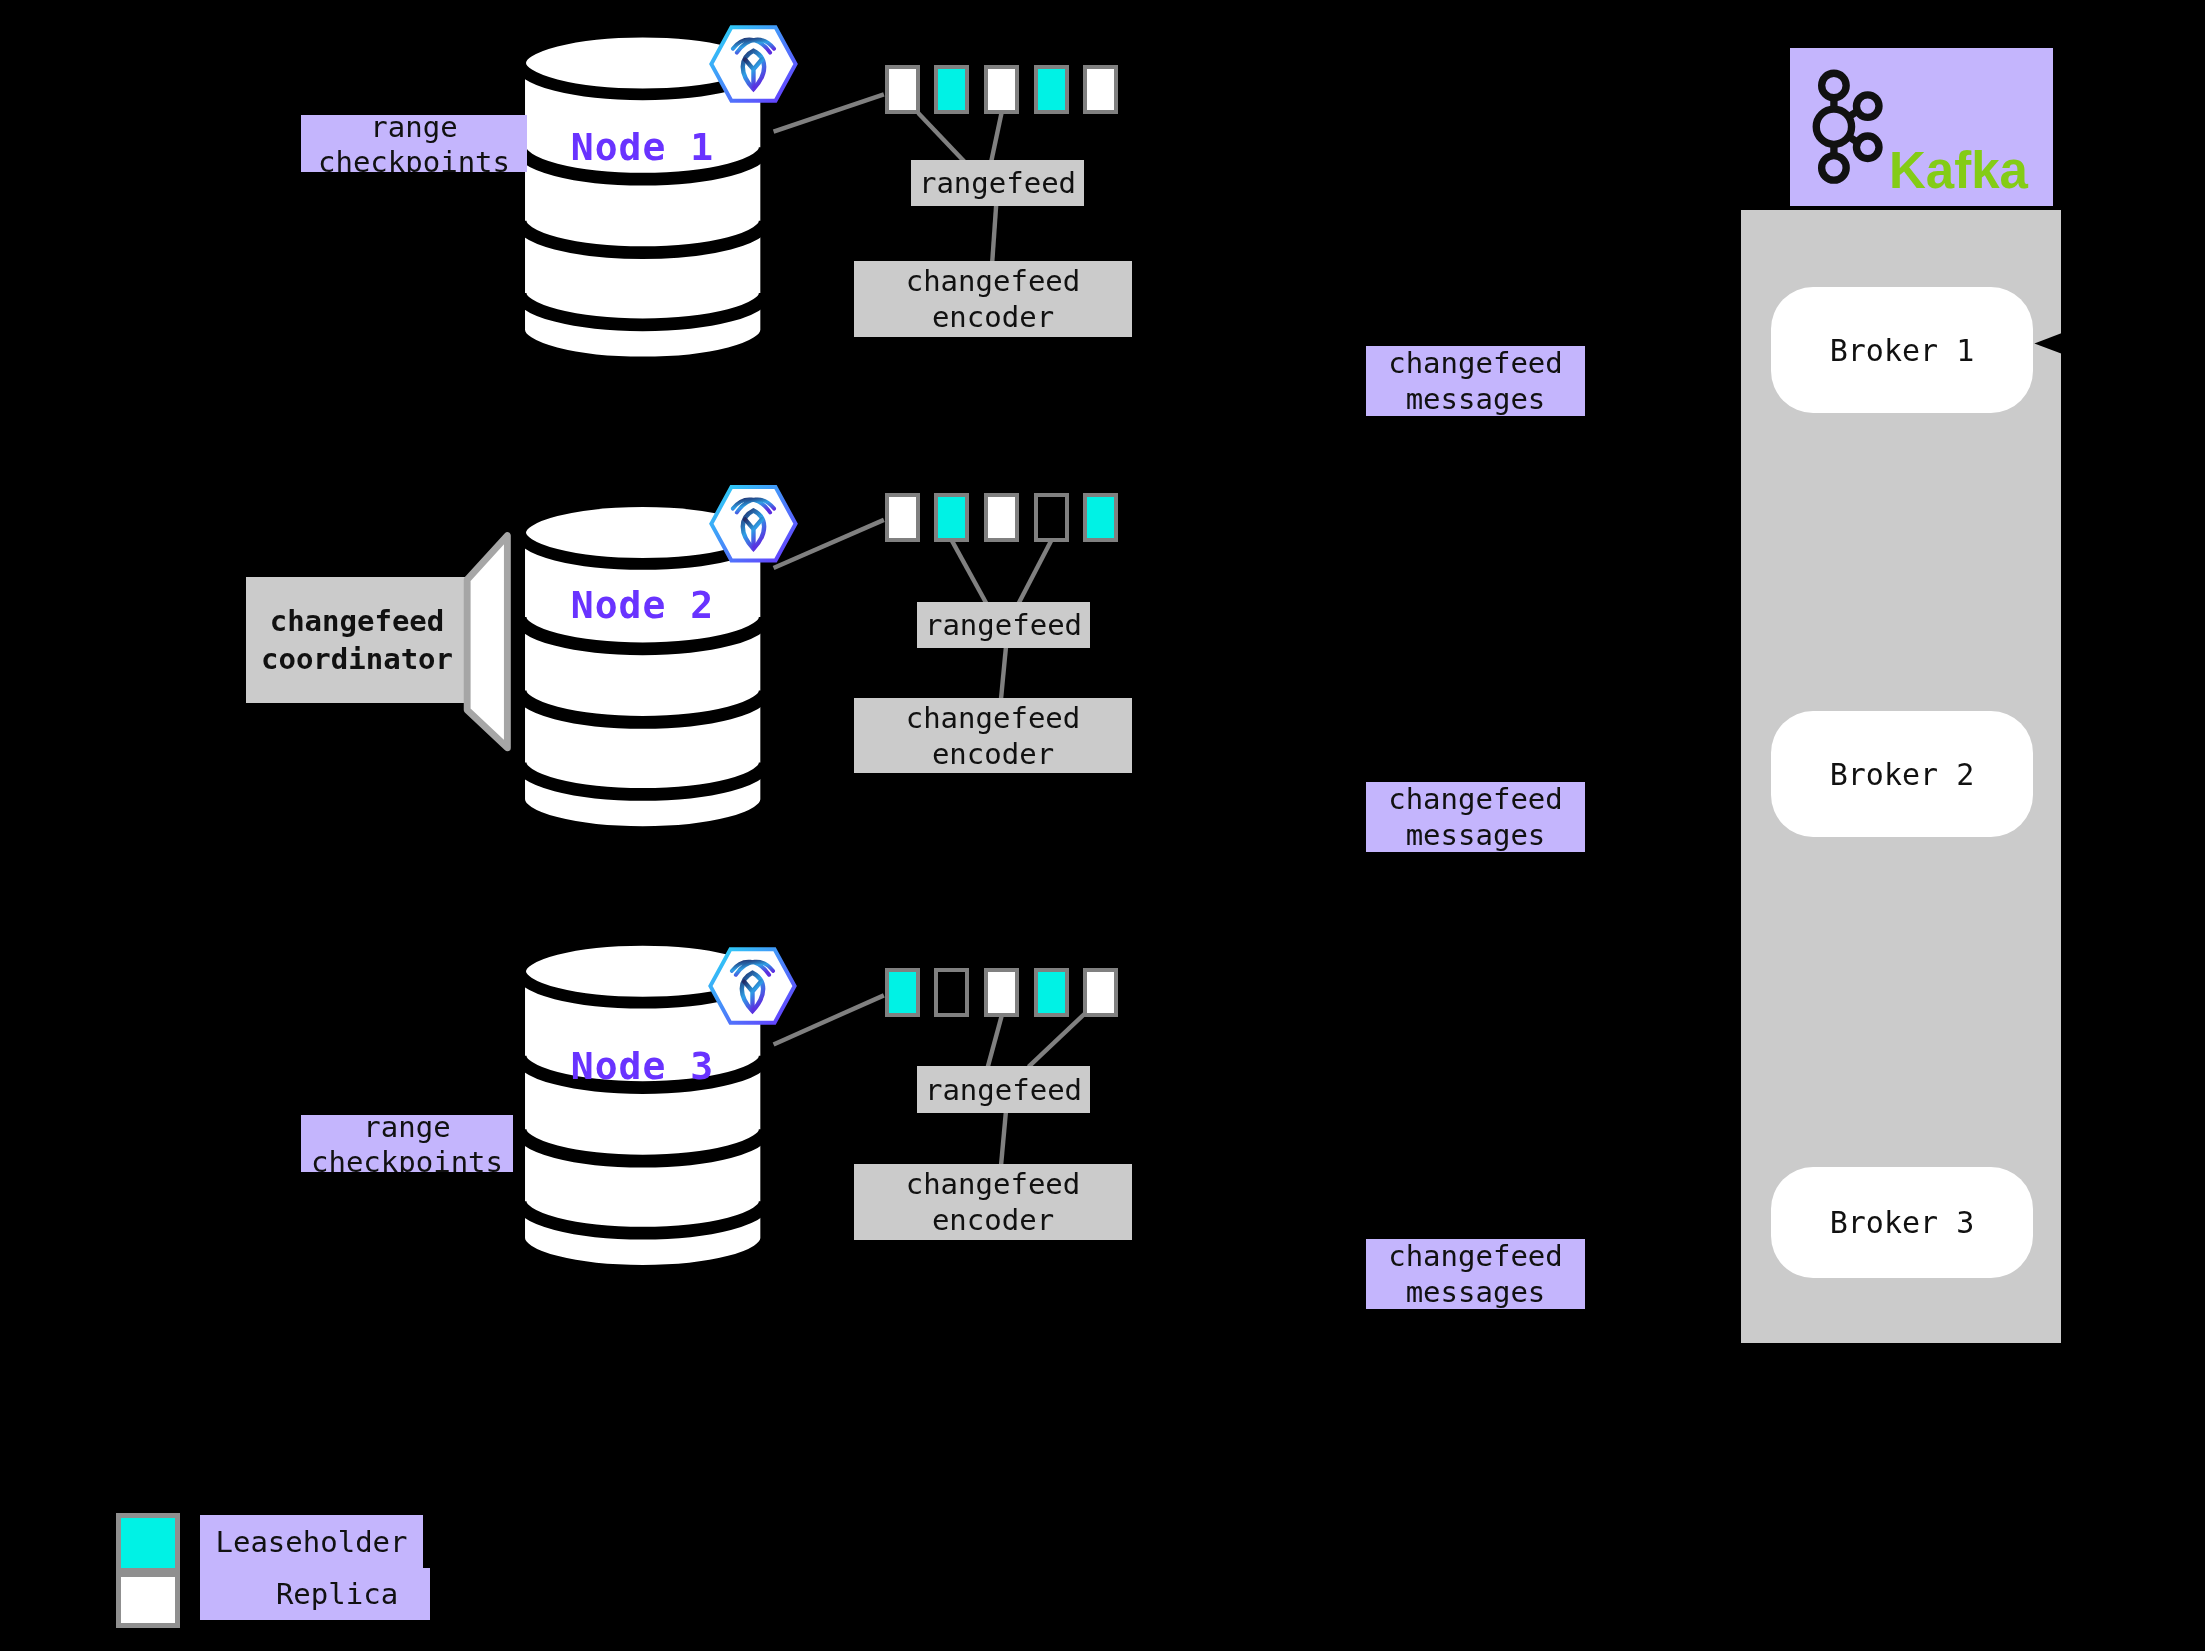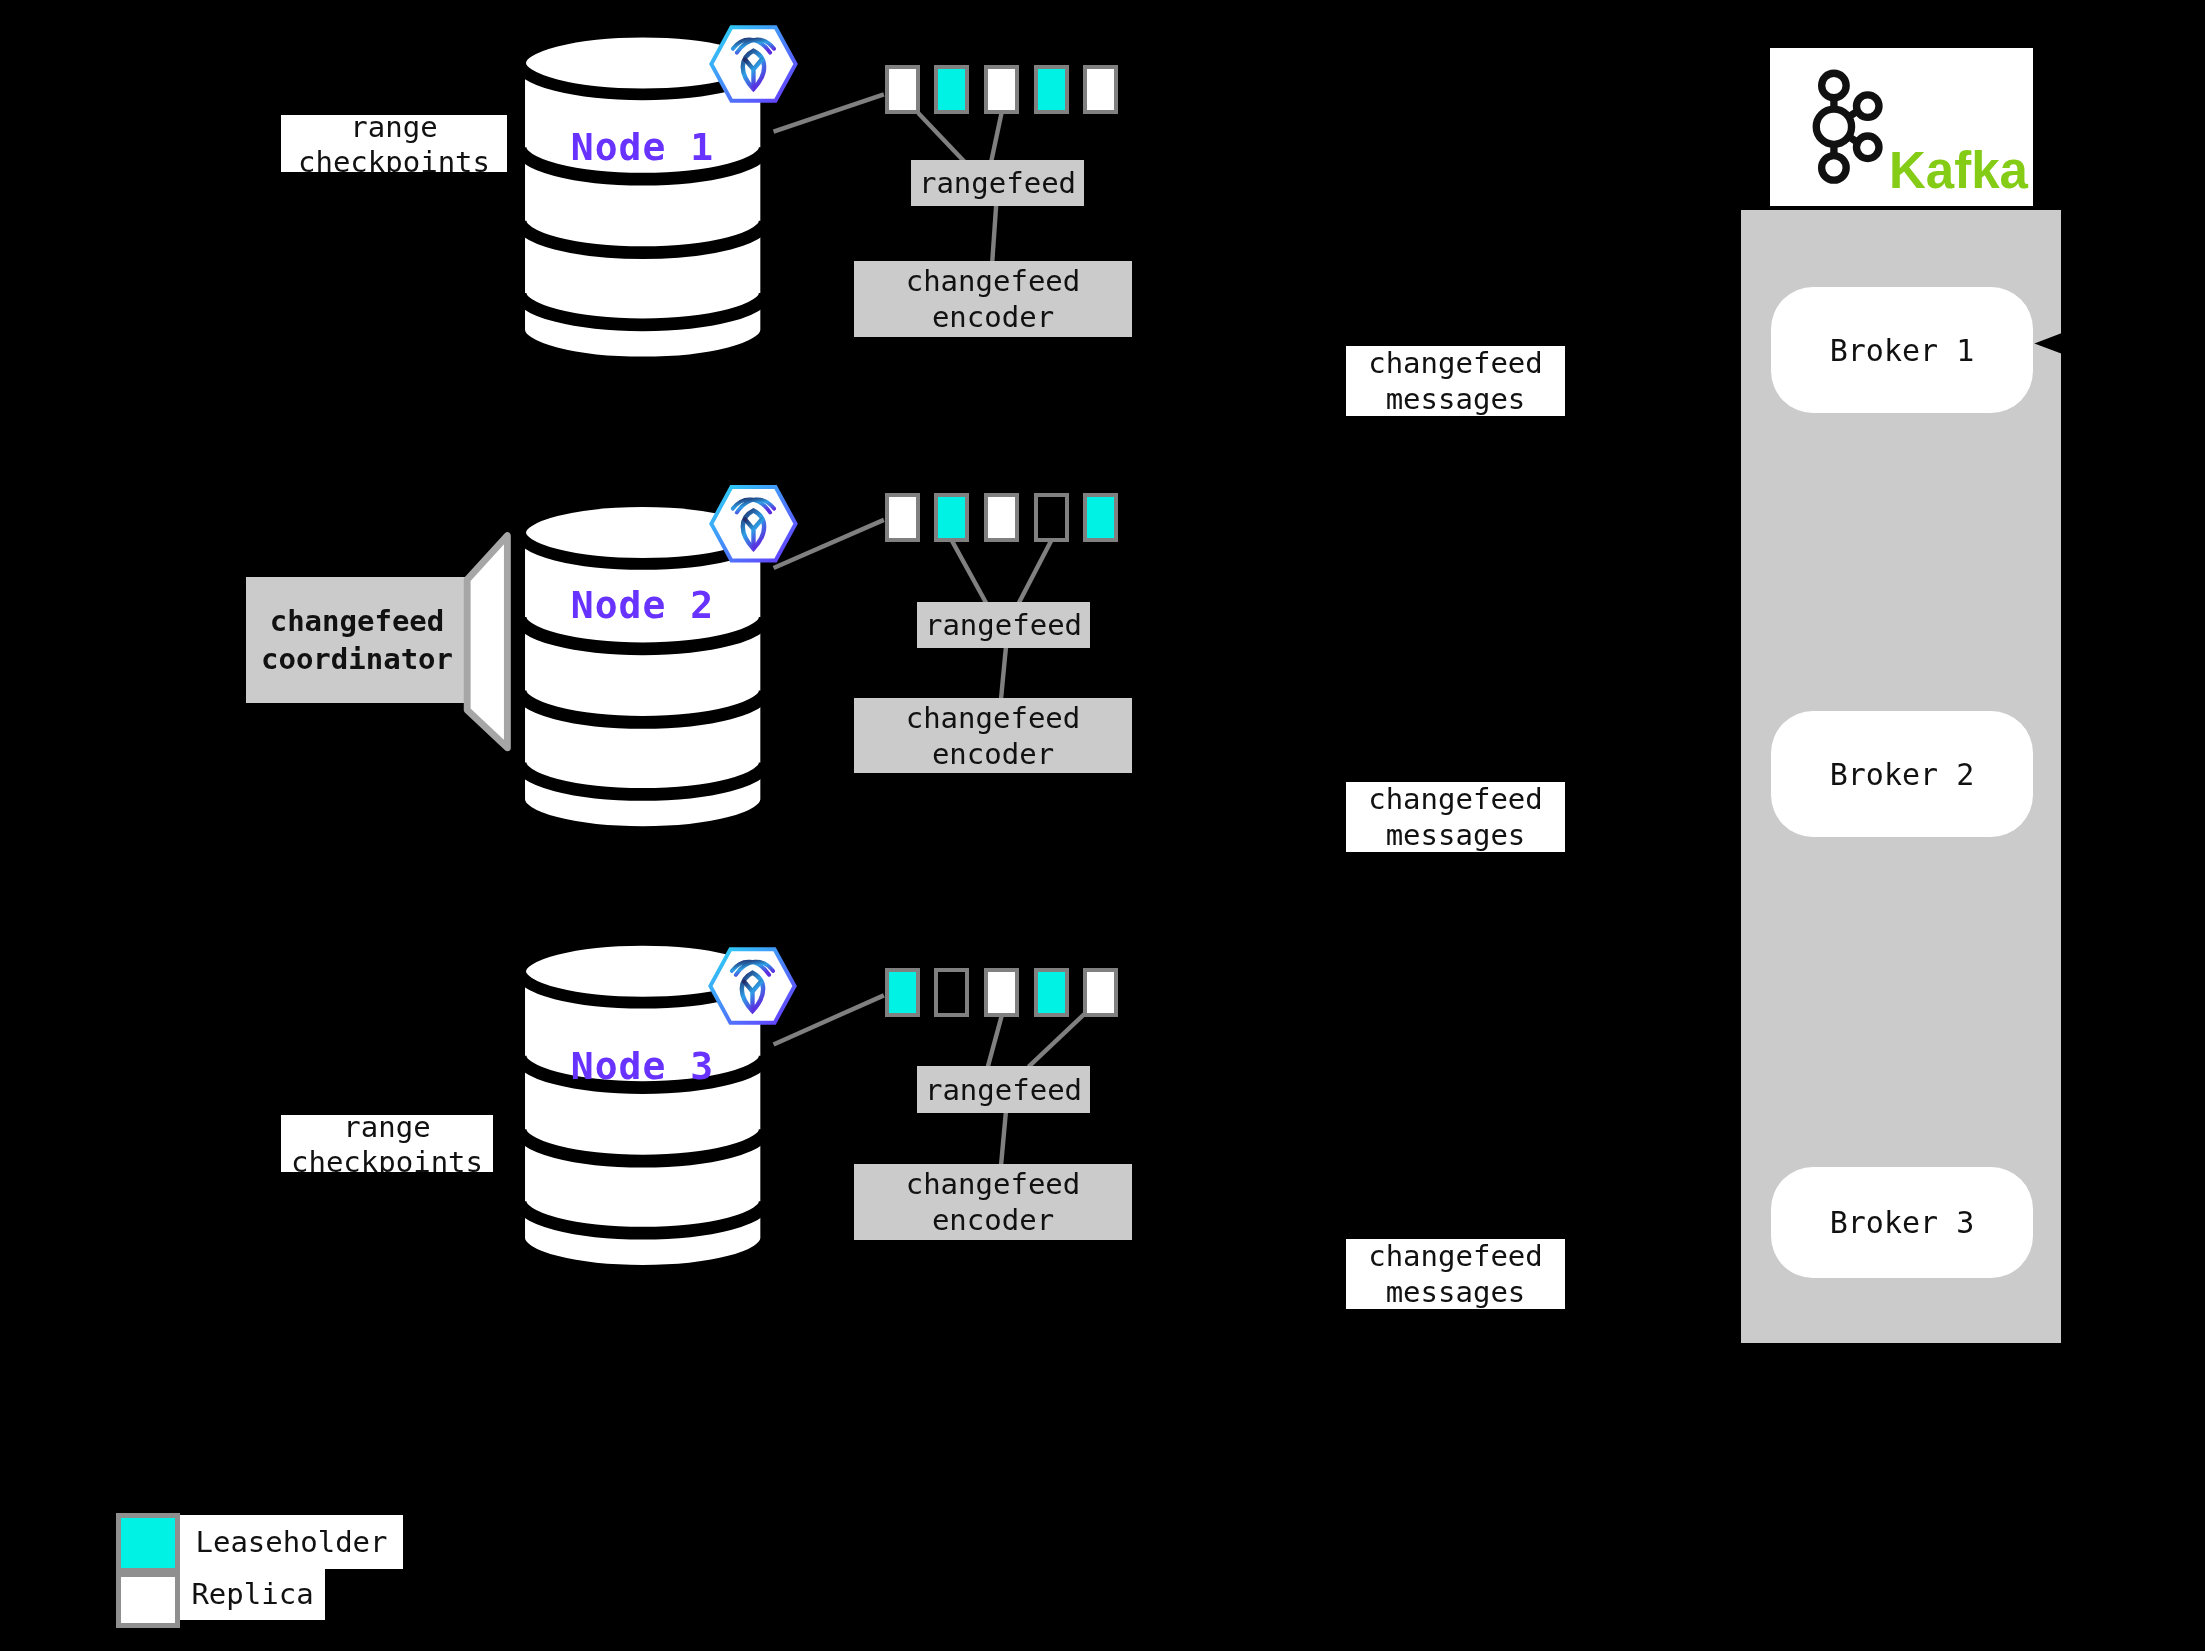--- a/index.html
+++ b/index.html
@@ -1,21 +1,21 @@
 <!DOCTYPE html>
 <html style="font-size:7.8px"><head>
 <meta charset="utf-8">
 <style>
   html,body{margin:0;padding:0;background:#000;}
   #canvas{position:relative;width:2205px;height:1652px;background:var(--bg,#000);overflow:hidden;
           font-family:"DejaVu Sans Mono",monospace;}
   .abs{position:absolute;}
   .lbl{display:flex;flex-direction:column;align-items:center;justify-content:center;
        text-align:center;font-size:29px;line-height:36px;color:#111;}
-  .box-white{background:#ffffff;}
+  .box-white{background:#c4b5fd;margin-left:20px;}
   .box-gray{background:var(--gray,#CBCBCB);}
   .bold{font-weight:bold;}
   .clip{overflow:hidden;}
   .node-name{font-size:38px;font-weight:bold;color:var(--purple,#6933FF);letter-spacing:1px;
              text-align:center;line-height:39px;}
   .sq{width:35px;height:49px;border:4.4px solid #808080;box-sizing:border-box;}
   .sq-leaseholder{background:var(--cyan,#00F2E5);}
   .sq-replica{background:#fff;}
   .sq-empty{background:transparent;}
   .broker{background:#fff;border-radius:42px;display:flex;align-items:center;justify-content:center;
@@ -194,18 +194,18 @@
   </div>
 
   <div class="abs kafka-title" style="left:1889px;top:104px;">Kafka</div>
 
 
   <div class="abs legend-sq" style="left:116px;top:1513px;width:64px;height:60px;background:var(--cyan,#00F2E5);"></div>
   <div class="abs legend-sq" style="left:116px;top:1572px;width:64px;height:56px;background:#fff;"></div>
   <div class="abs box-white lbl" style="left:180px;top:1515px;width:223px;height:54px;">
     <span>Leaseholder</span>
   </div>
-  <div class="abs box-white lbl" style="left:180px;top:1568px;width:145px;height:52px;">
+  <div class="abs box-white lbl" style="left:180px;top:1568px;width:186px;height:52px;padding-left:44px;">
     <span>Replica</span>
   </div>
 
 </div>
 
 
 </body></html>

